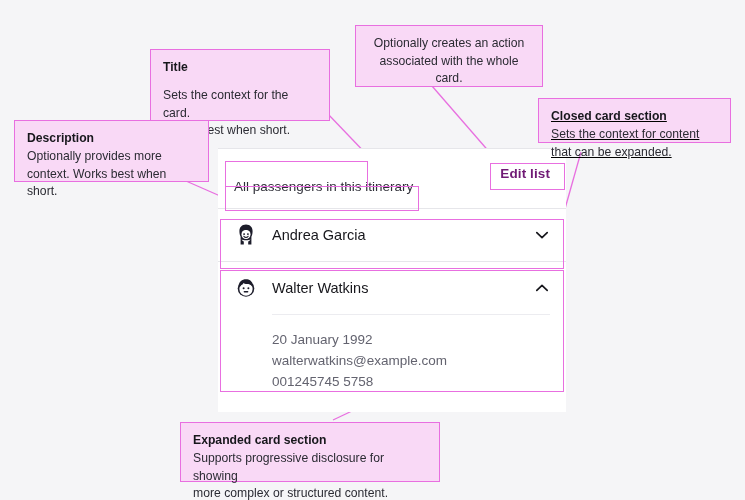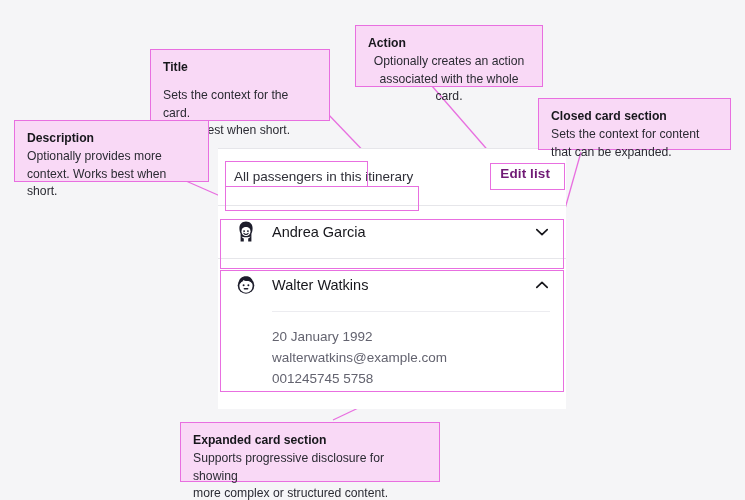--- a/index.html
+++ b/index.html
@@ -33,21 +33,21 @@
     font-weight:600;
     color:#17171c;
     line-height:20px;
     letter-spacing:.1px;
     display:inline-block;
   }
   .card-desc{
     font-size:13.5px;
     color:#2f2f38;
     line-height:19px;
-    margin-top:4px;
+    margin-top:14px;
     display:inline-block;
   }
   .edit-link{
     position:absolute;
     right:16px;top:17px;
     font-size:13.5px;
     font-weight:700;
     color:#701a75;
     letter-spacing:.1px;
     cursor:pointer;
@@ -206,26 +206,25 @@
   <div class="hl" style="left:220px;top:219px;width:344px;height:50px;"></div>
   <div class="hl" style="left:220px;top:270px;width:344px;height:122px;"></div>
 
   <div class="note" style="left:150px;top:49px;width:180px;height:72px;">
     <div class="note-title">Title</div>
     <div class="note-body" style="white-space:pre-line;margin-top:11px;">Sets the context for the card.
 Works best when short.</div>
   </div>
 
   <div class="note" style="left:355px;top:25px;width:188px;height:62px;">
-    <div class="note-title">Action</div>
     <div class="note-body" style="white-space:pre-line;text-align:center;">Optionally creates an action
 associated with the whole card.</div>
   </div>
 
-  <div class="note" style="left:538px;top:98px;width:193px;height:52px;">
+  <div class="note" style="left:538px;top:98px;width:193px;height:45px;text-decoration:underline;">
     <div class="note-title">Closed card section</div>
     <div class="note-body" style="white-space:pre-line;">Sets the context for content
 that can be expanded.</div>
   </div>
 
   <div class="note" style="left:14px;top:120px;width:195px;height:62px;">
     <div class="note-title">Description</div>
     <div class="note-body" style="white-space:pre-line;">Optionally provides more
 context. Works best when short.</div>
   </div>

